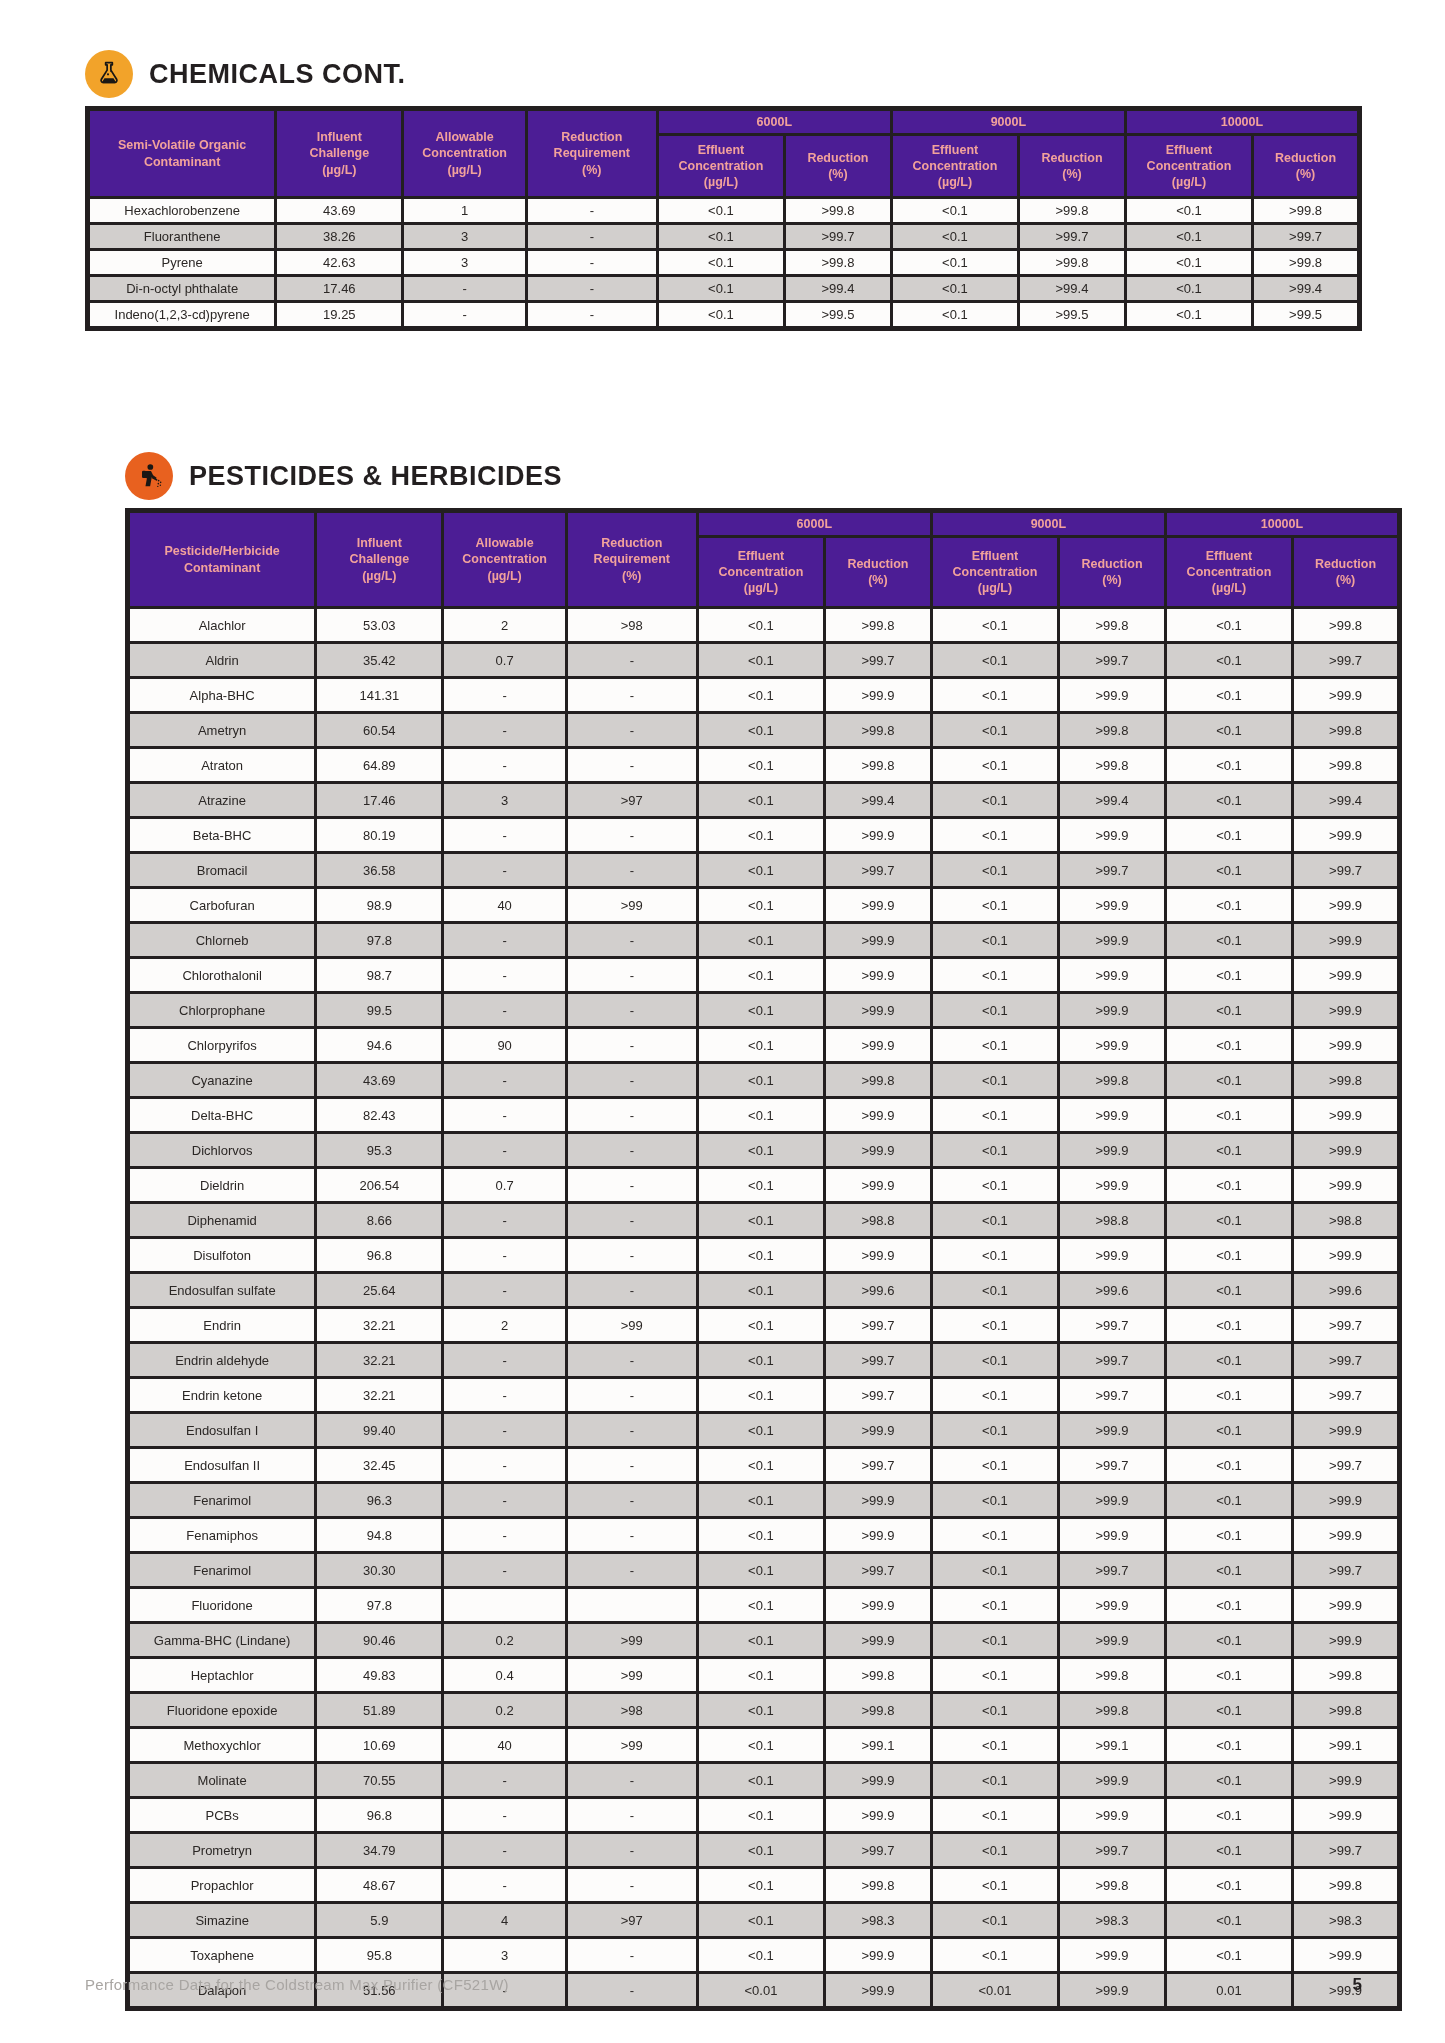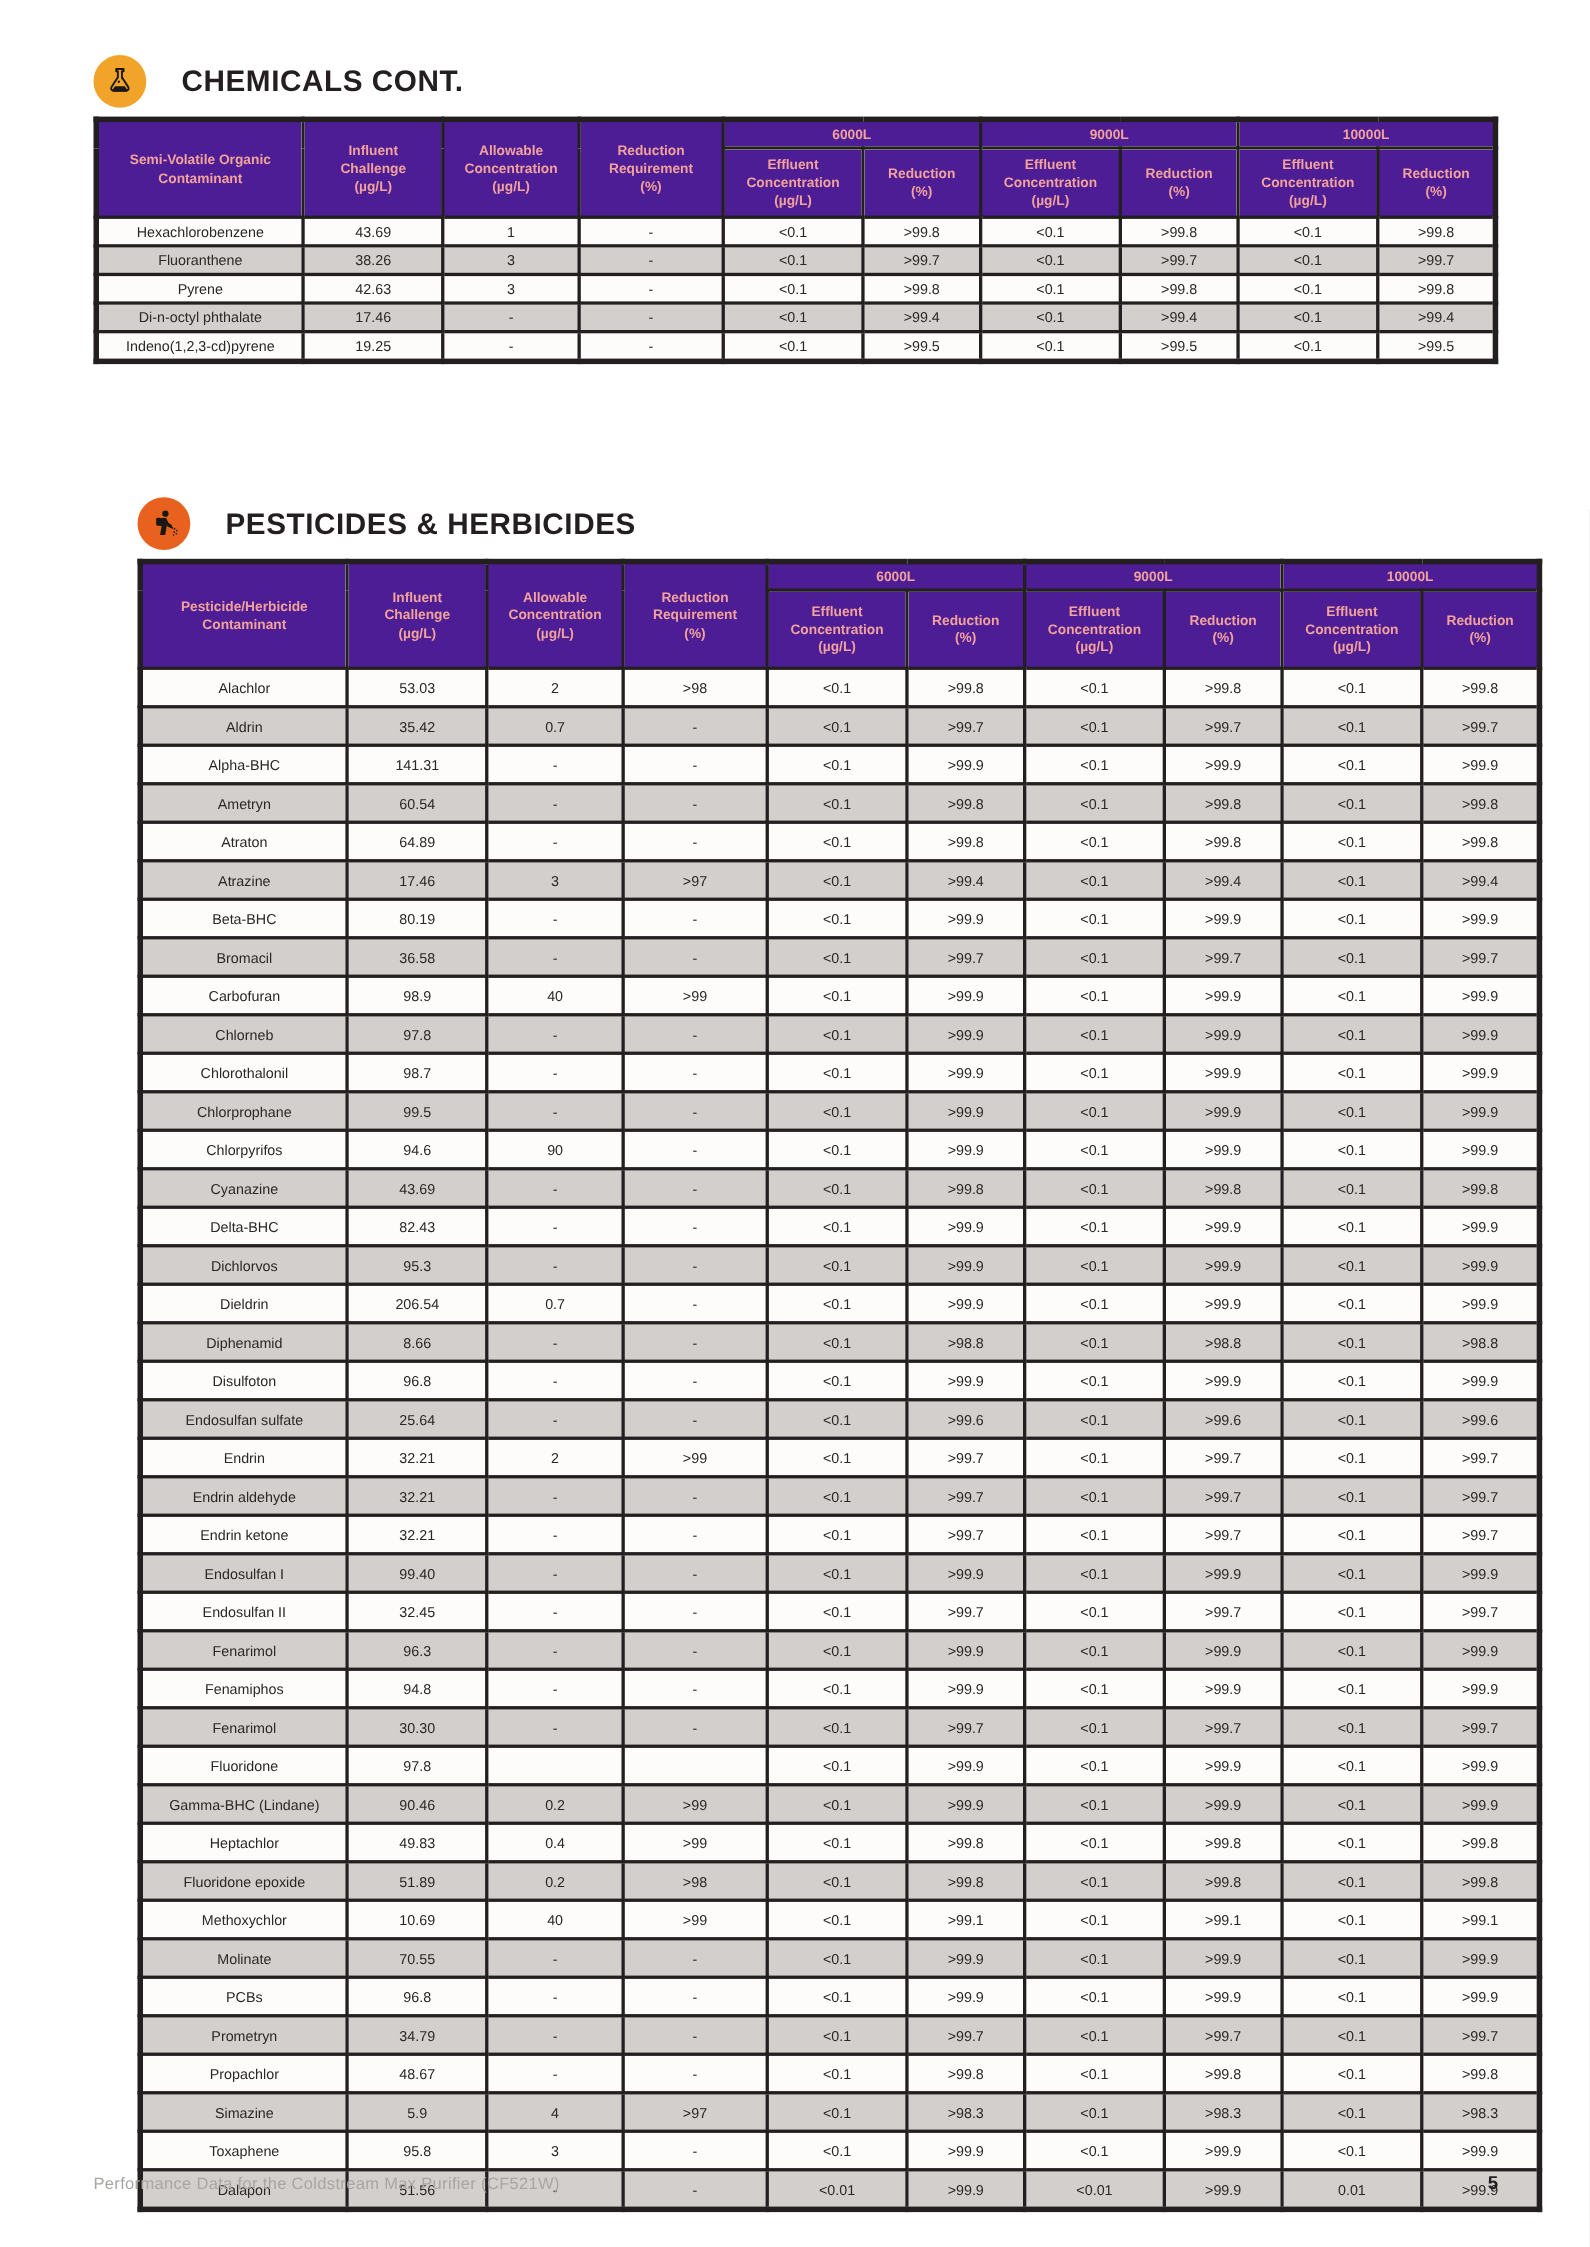--- a/index.html
+++ b/index.html
@@ -5,21 +5,21 @@
   html,body { margin:0; padding:0; background:#e9e9e9; }
   .page {
     position:relative; width:1445px; height:2043px; margin:0 auto;
     background:#ffffff; overflow:hidden;
     font-family:"Liberation Sans", sans-serif; color:#231F20;
   }
   .block { position:absolute; left:85px; width:1277px; }
   .block-1 { top:50px; }
   .block-2 { top:452px;padding-left:40px; }
 
-  .sec-head { display:flex; align-items:center; gap:32px; height:48px; margin-bottom:8px; }
+  .sec-head { display:flex; align-items:center; gap:16px; height:48px; margin-bottom:8px; }
   .icon-circle {
     width:48px; height:48px; border-radius:50%;
     display:flex; align-items:center; justify-content:center; flex:0 0 auto;
   }
   .icon-circle.chem { background:#F2A32A; }
   .icon-circle.pest { background:#E8611F; }
   .icon-circle svg { display:block; }
   h2.sec-title {
     margin:0; font-size:27px; font-weight:bold; letter-spacing:0.5px;
     color:#231F20;

